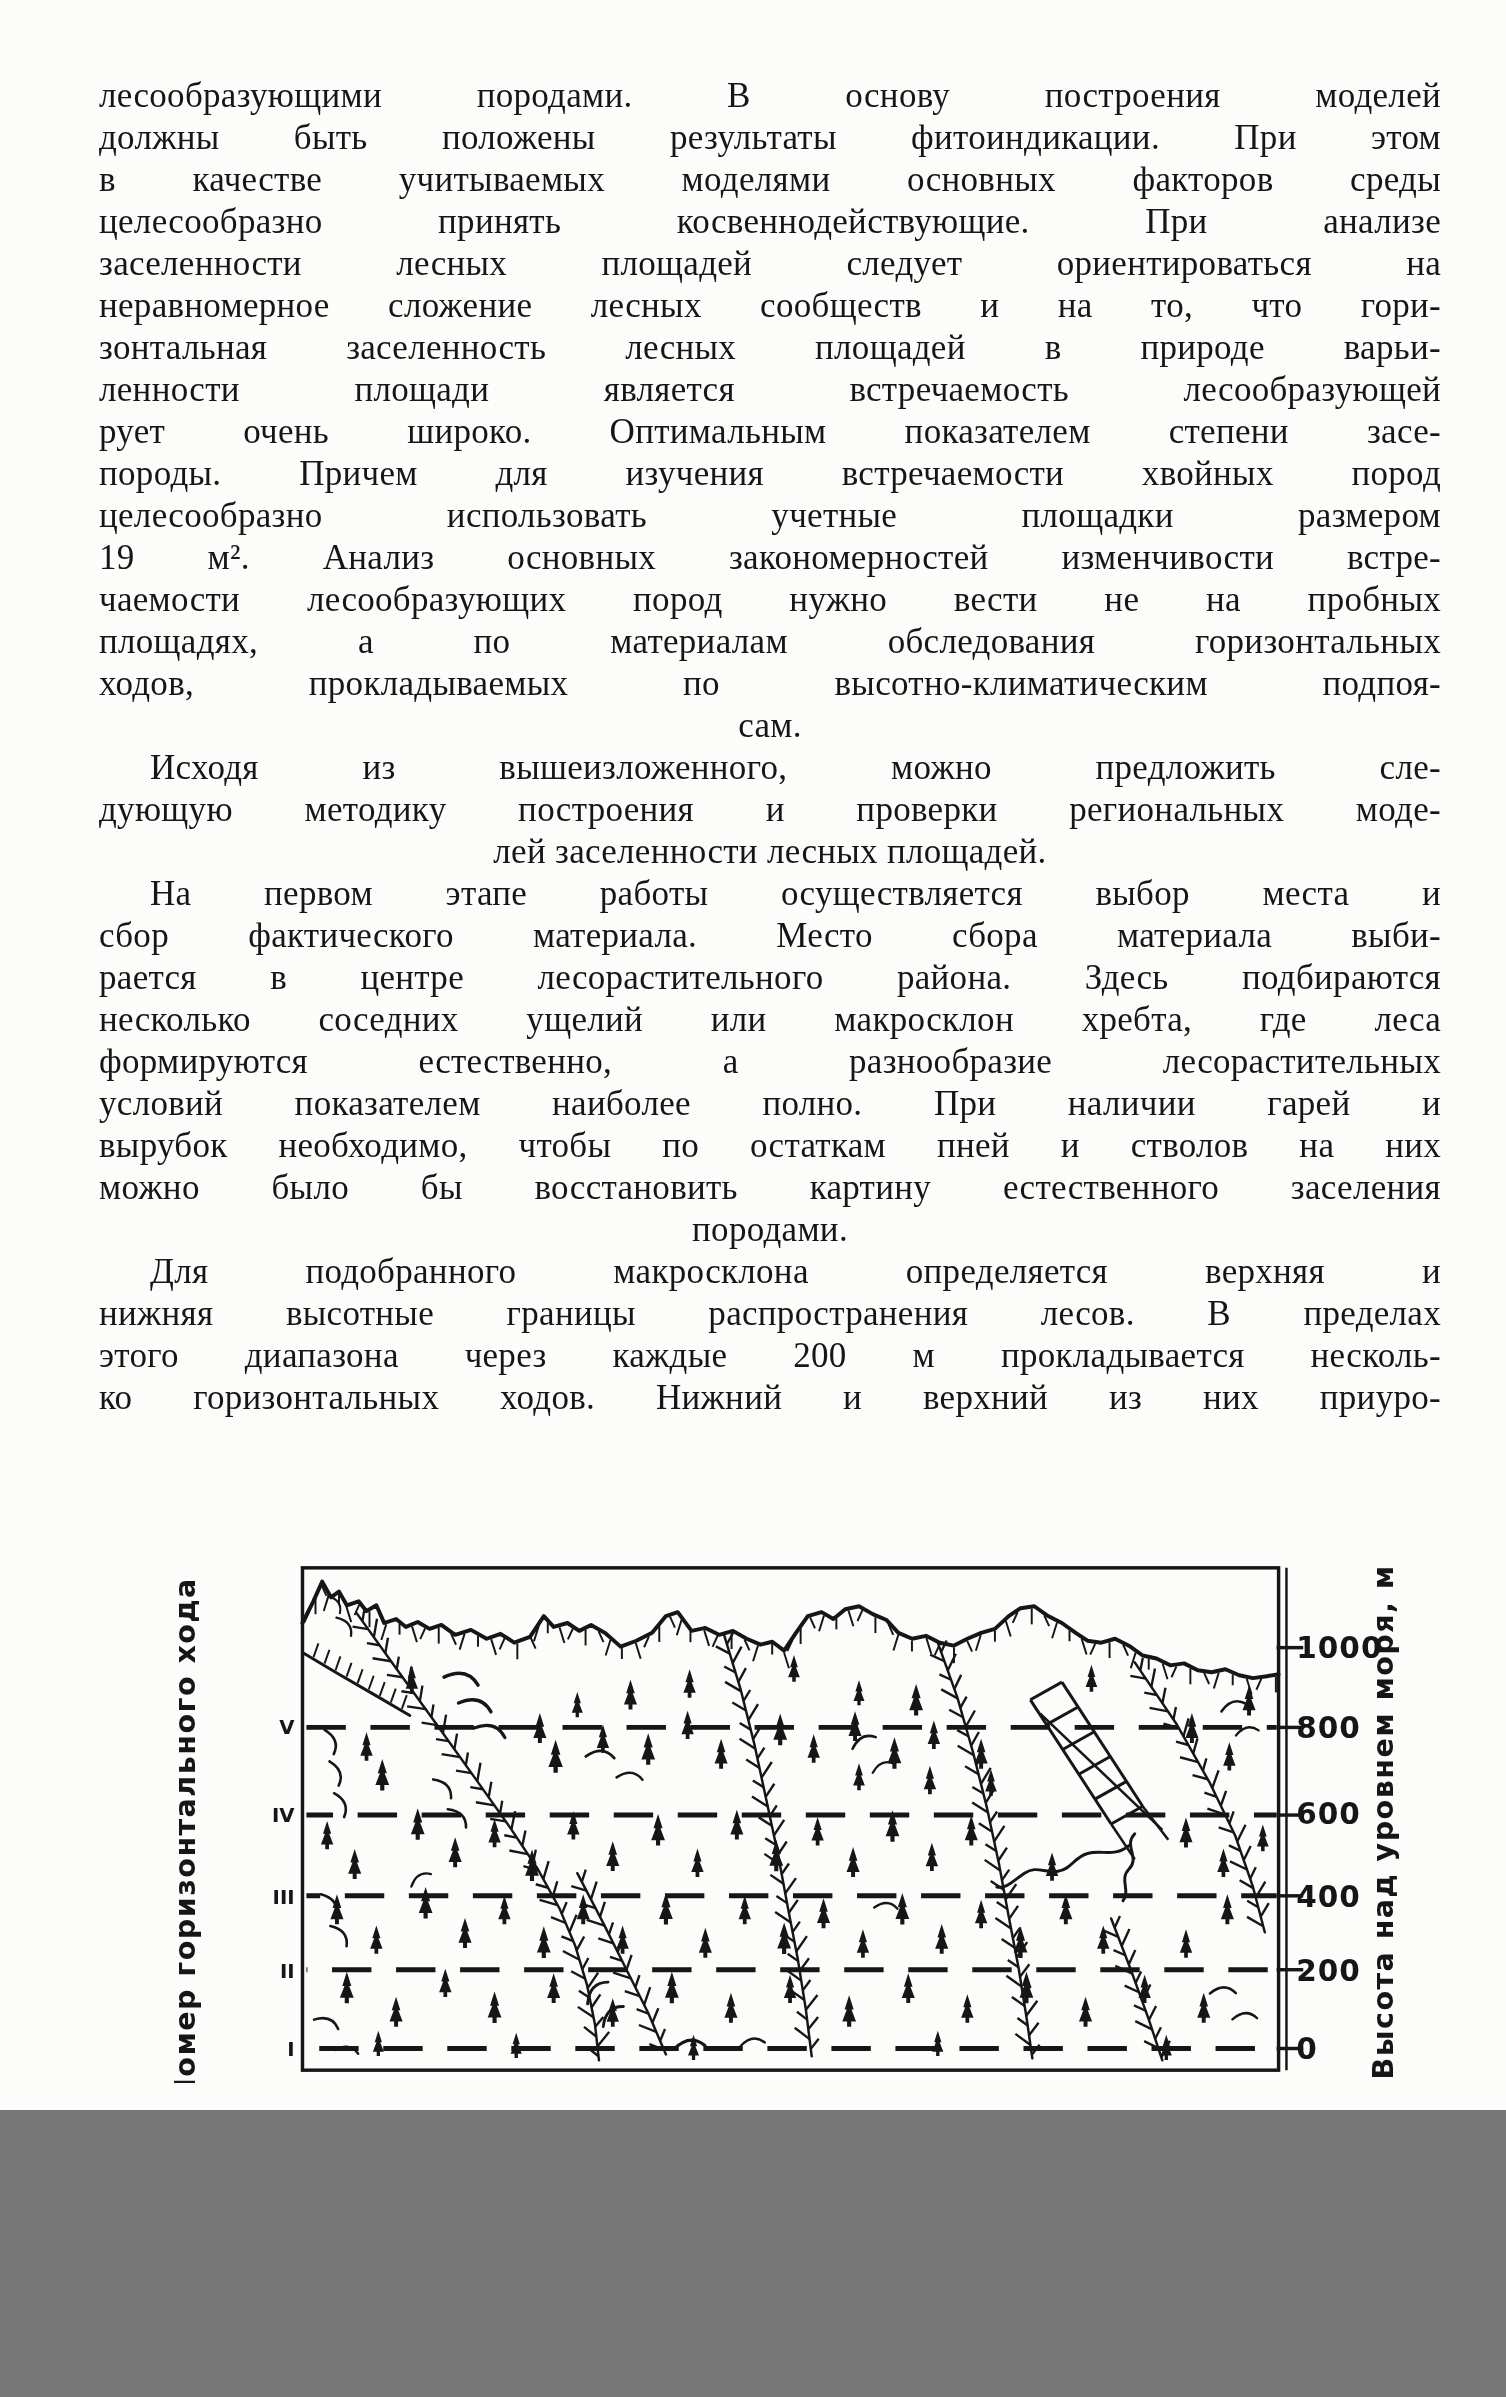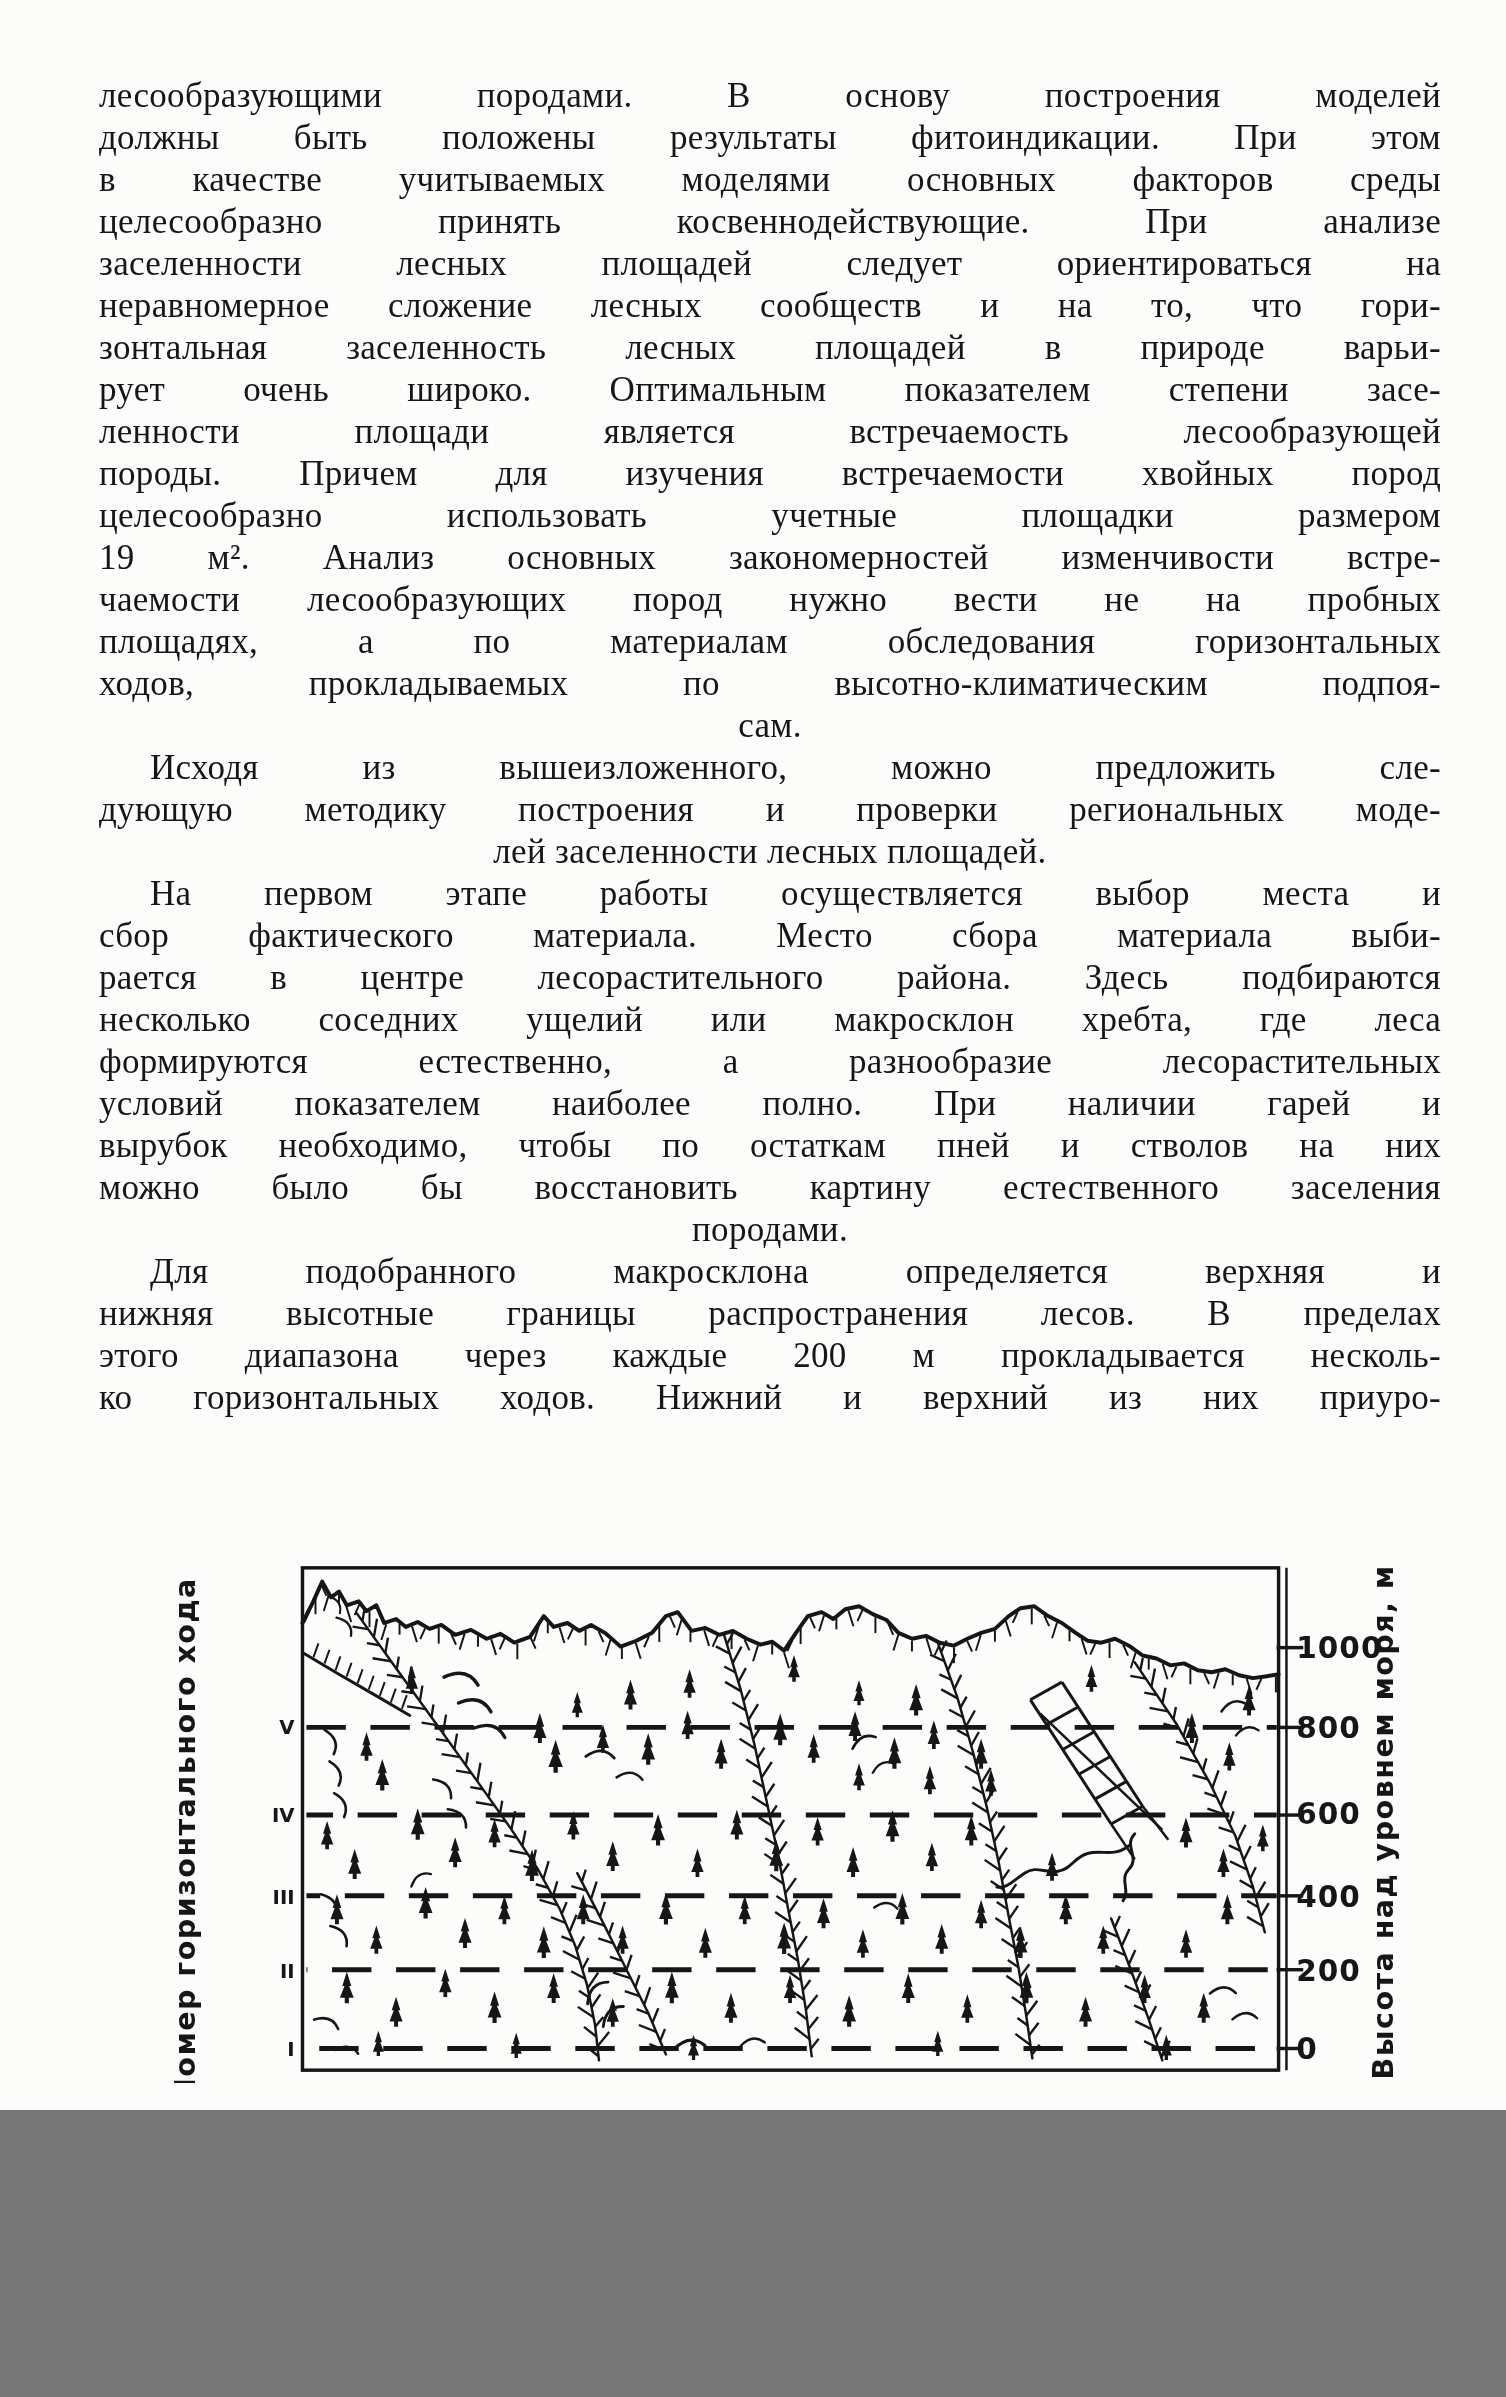--- a/index.html
+++ b/index.html
@@ -33,22 +33,22 @@
 <div class="page">
 
   <div class="text-block" id="text-block">
       <div class="line">лесообразующими породами. В основу построения моделей</div>
       <div class="line">должны быть положены результаты фитоиндикации. При этом</div>
       <div class="line">в качестве учитываемых моделями основных факторов среды</div>
       <div class="line">целесообразно принять косвеннодействующие. При анализе</div>
       <div class="line">заселенности лесных площадей следует ориентироваться на</div>
       <div class="line">неравномерное сложение лесных сообществ и на то, что гори-</div>
       <div class="line">зонтальная заселенность лесных площадей в природе варьи-</div>
+      <div class="line">ленности площади является встречаемость лесообразующей</div>
       <div class="line">рует очень широко. Оптимальным показателем степени засе-</div>
-      <div class="line">ленности площади является встречаемость лесообразующей</div>
       <div class="line">породы. Причем для изучения встречаемости хвойных пород</div>
       <div class="line">целесообразно использовать учетные площадки размером</div>
       <div class="line">19 м². Анализ основных закономерностей изменчивости встре-</div>
       <div class="line">чаемости лесообразующих пород нужно вести не на пробных</div>
       <div class="line">площадях, а по материалам обследования горизонтальных</div>
       <div class="line">ходов, прокладываемых по высотно-климатическим подпоя-</div>
       <div class="line end">сам.</div>
       <div class="line indent">Исходя из вышеизложенного, можно предложить сле-</div>
       <div class="line">дующую методику построения и проверки региональных моде-</div>
       <div class="line end">лей заселенности лесных площадей.</div>

